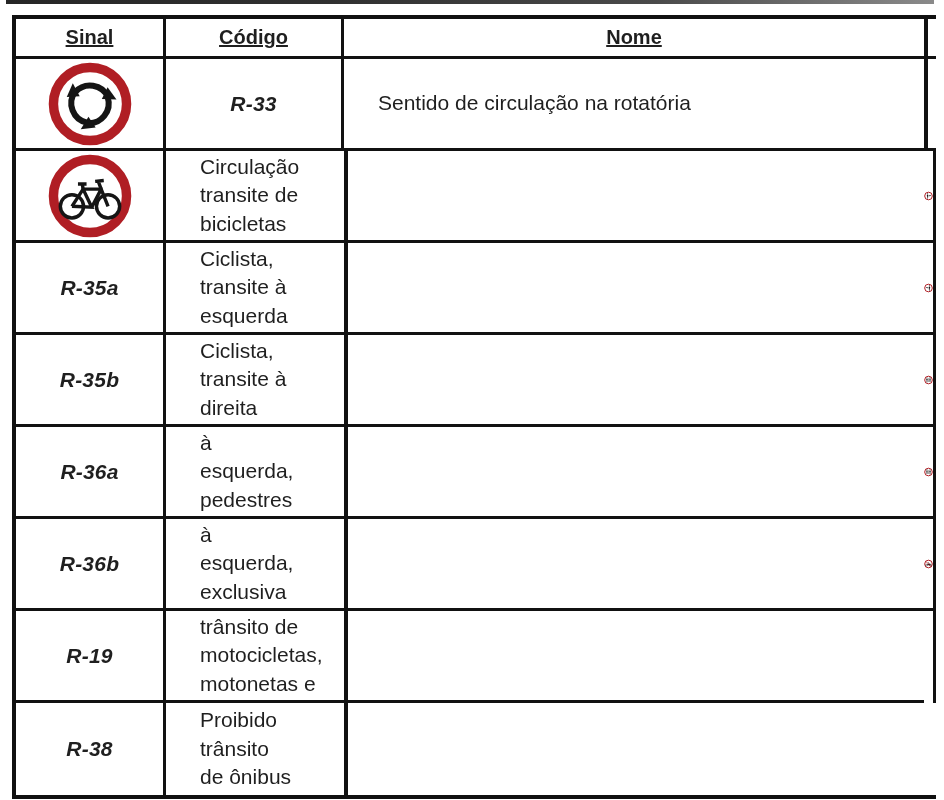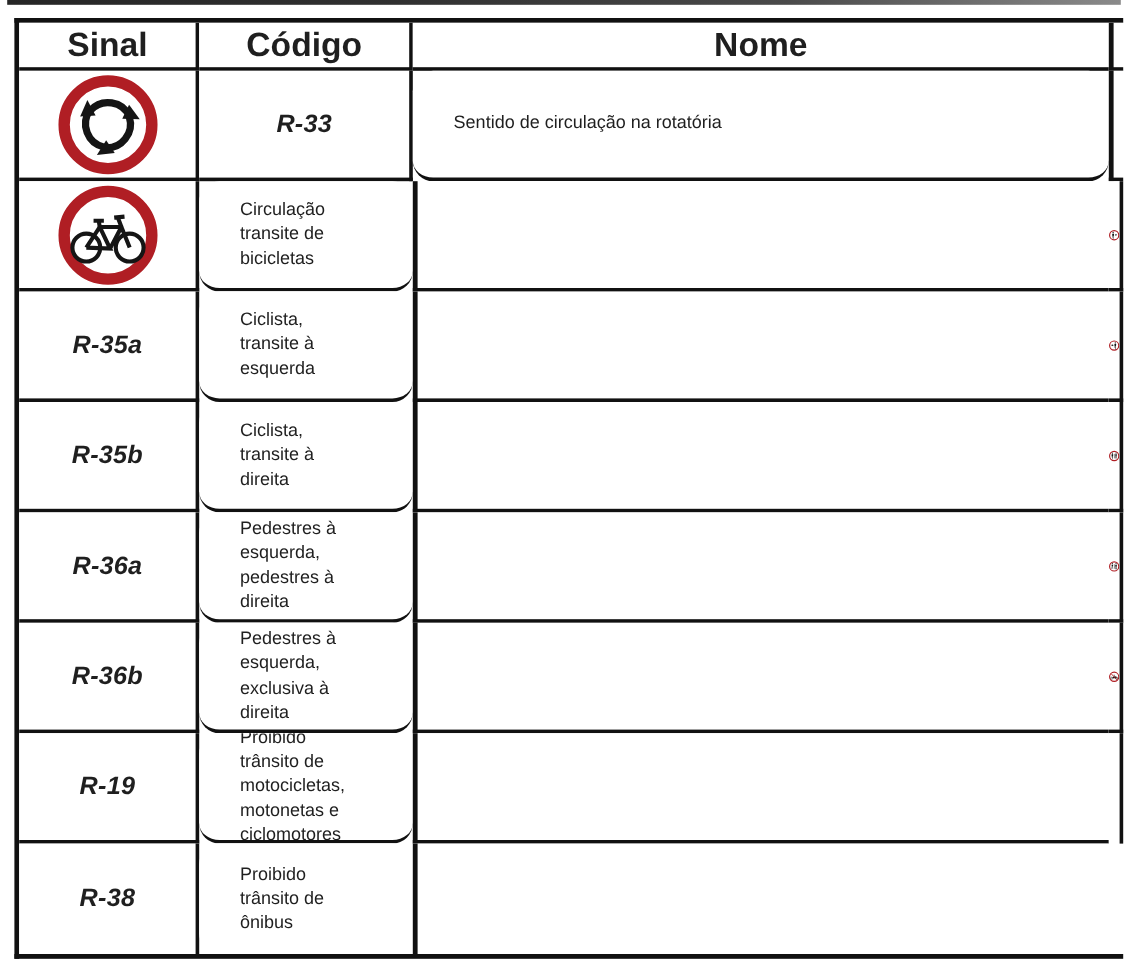--- a/index.html
+++ b/index.html
@@ -21,27 +21,26 @@
     border-right: none;
     background: #fff;
   }
   .cell {
     background: #fff;
     border-right: 3px solid #111;
     border-bottom: 3px solid #111;
     display: flex; align-items: center; justify-content: center;
     overflow: hidden;
   }
-  .cell.head { font-weight: bold; font-size: 28px; }
+  .cell.head { font-weight: bold; font-size: 20px; text-decoration: underline; }
   .cell.code { font-weight: bold; font-size: 21px; letter-spacing: .2px; font-style: italic; }
   .cell.name {
     justify-content: flex-start; text-align: left;
-    padding: 0 48px 0 34px; font-size: 15px; line-height: 1.35;
+    padding: 0 48px 0 34px; font-size: 21px; line-height: 1.35;
     border-right: none;
-    border-radius: 17px;
   }
   .cell.nome-head { border-right: none; }
   .cell.edge { border-right: none; border-left: 4px solid #111; background: #fff; }
   .cell.last { border-bottom: none; }
   .sign { display: block; }
   .shift-left { margin-right: 24px; }
 </style>
 </head>
 <body>
 

